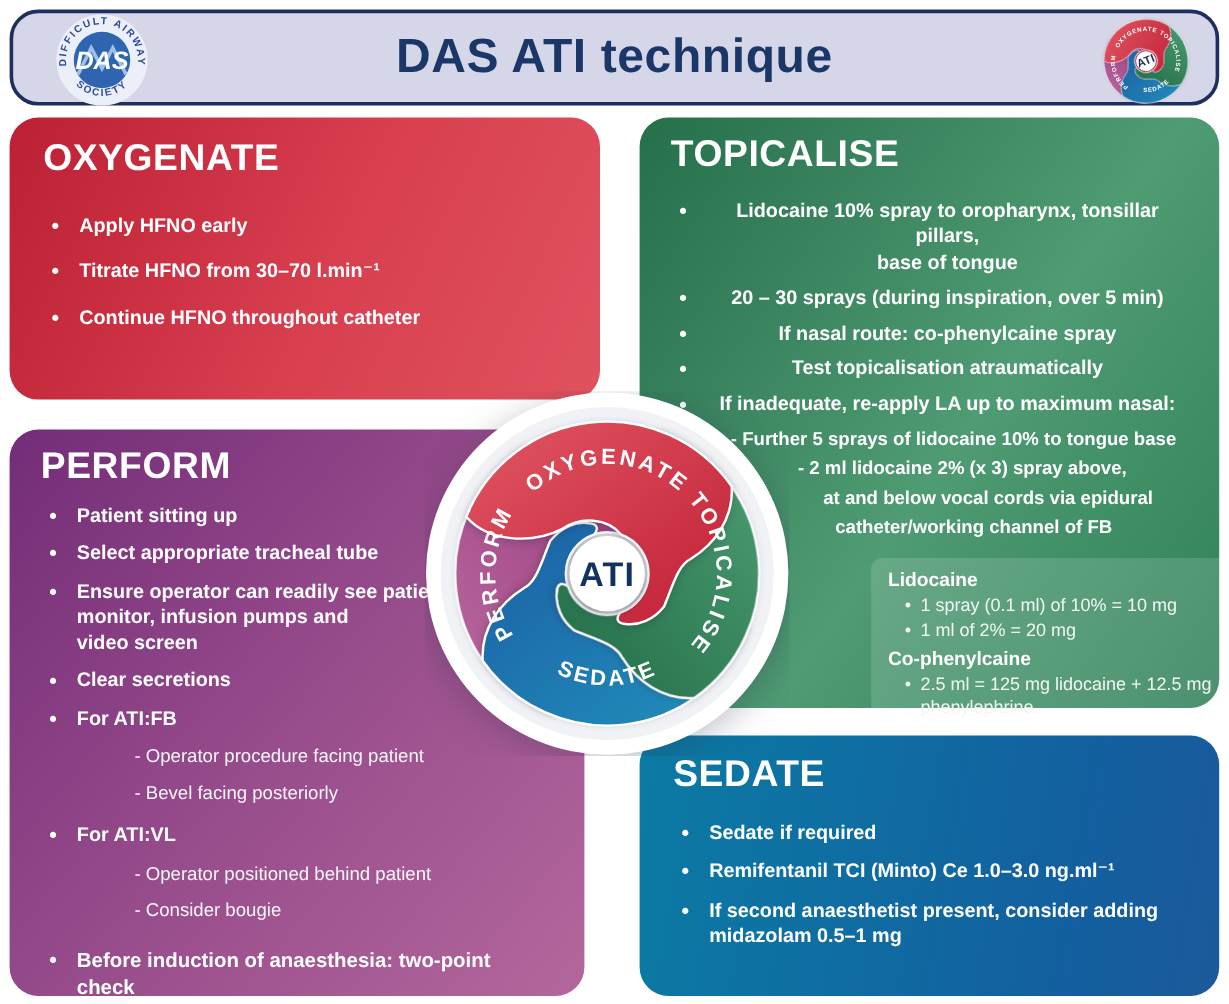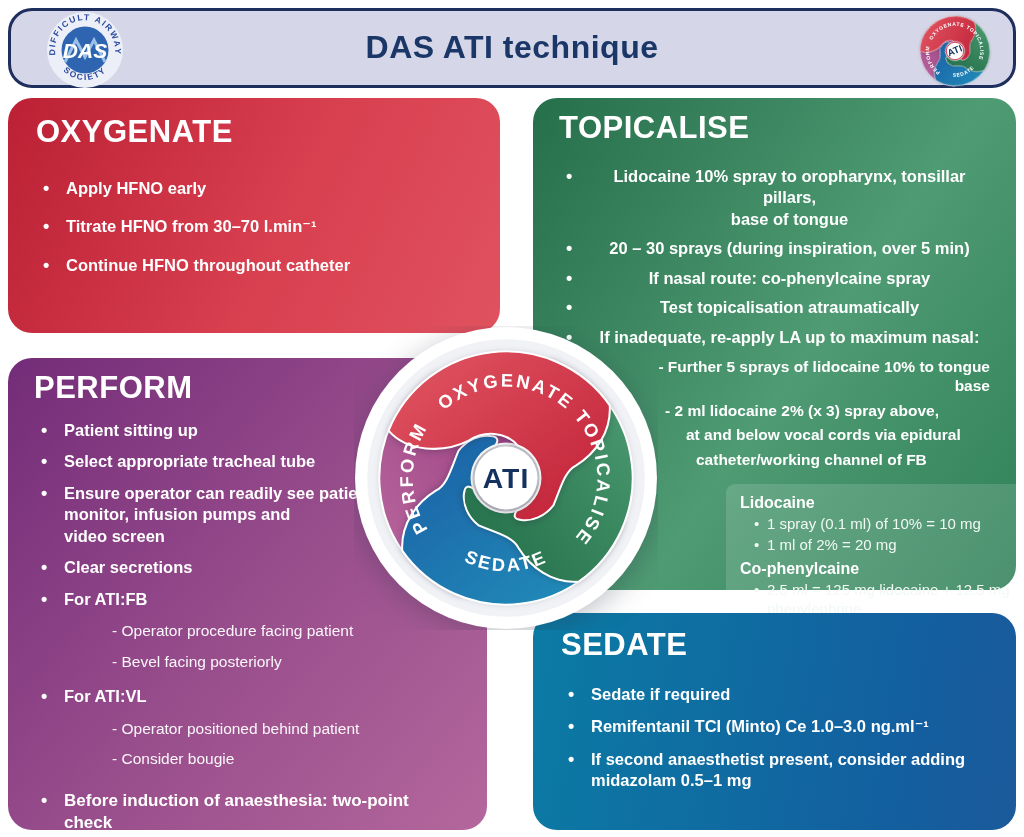--- a/index.html
+++ b/index.html
@@ -5,21 +5,21 @@
   html,body{margin:0;padding:0;background:#ffffff;}
   body{width:1024px;height:837px;position:relative;overflow:hidden;
        font-family:"Liberation Sans","DejaVu Sans",sans-serif;}
   .page{position:absolute;inset:0;}
 
   
   .header{position:absolute;left:8px;top:8px;width:1008px;height:80px;
           background:#d5d7e9;border:3px solid #1e2f5d;border-radius:24px;
           box-sizing:border-box;}
   .app-title{position:absolute;left:0;right:0;top:0;height:72px;display:flex;
-             align-items:center;justify-content:center;font-size:32px;font-weight:bold;
+             align-items:center;justify-content:center;font-size:40px;font-weight:bold;
              color:#1b3767;letter-spacing:.5px;}
   .das-logo{position:absolute;left:34px;top:-1px;}
   .mini-wheel{position:absolute;right:16px;top:-2px;}
 
   
   .panel{position:absolute;border-radius:24px;color:#fff;box-sizing:border-box;}
   #p-oxy{left:8px;top:98px;width:492px;height:235px;padding:16px 28px;
          background:linear-gradient(115deg,#bb2034 0%,#d83f4f 55%,#e0525f 100%);}
   #p-top{left:533px;top:98px;width:483px;height:492px;padding:12px 26px;
          background:linear-gradient(125deg,#256f4b 0%,#4f9b73 55%,#2f8058 100%);}
@@ -30,21 +30,21 @@
   .panel-title{font-weight:bold;font-size:31px;letter-spacing:.5px;}
 
   .bullet{position:relative;padding-left:30px;font-weight:bold;font-size:16.5px;
           line-height:1.3;white-space:pre-line;}
   .bullet::before{content:"\2022";position:absolute;left:7px;top:-1px;font-size:18px;}
 
   .oxy-b{margin-top:17px;}  .oxy-b:first-child{margin-top:28px;}
   .top-b{margin-top:8px;text-align:center;}   .top-b:first-child{margin-top:20px;}
 
   .t-sub{font-weight:bold;font-size:15.5px;line-height:1.25;margin-top:5px;white-space:pre-line;}
-  .t-sub.l0{margin-left:78px;margin-top:9px;text-align:right;}
+  .t-sub.l0{margin-left:50px;margin-top:9px;}
   .t-sub.l1{margin-left:106px;}
   .t-sub.l2{margin-left:127px;}
   .t-sub.l3{margin-left:137px;}
   .t-sub.l4{margin-left:146px;}
 
   .dose-box{margin:15px 0 0 167px;width:303px;box-sizing:border-box;
             padding:10px 14px 12px;background:rgba(255,255,255,.14);border-radius:9px;}
   .box-h{font-weight:bold;font-size:16px;margin-top:5px;}
   .box-h:first-child{margin-top:0;}
   .box-i{position:relative;font-weight:normal;font-size:15px;line-height:1.3;

